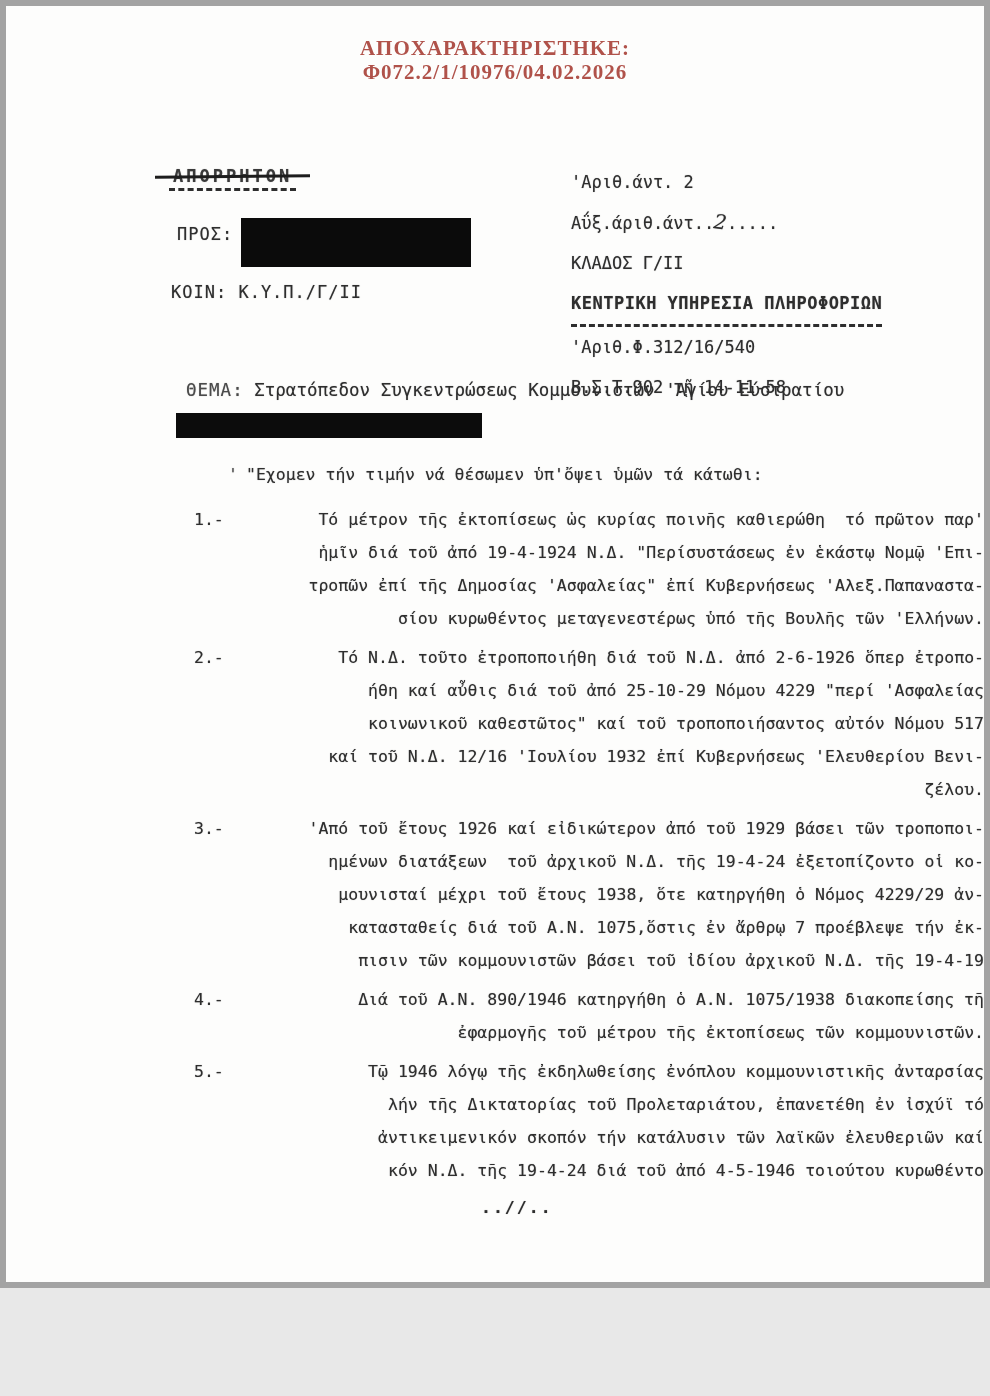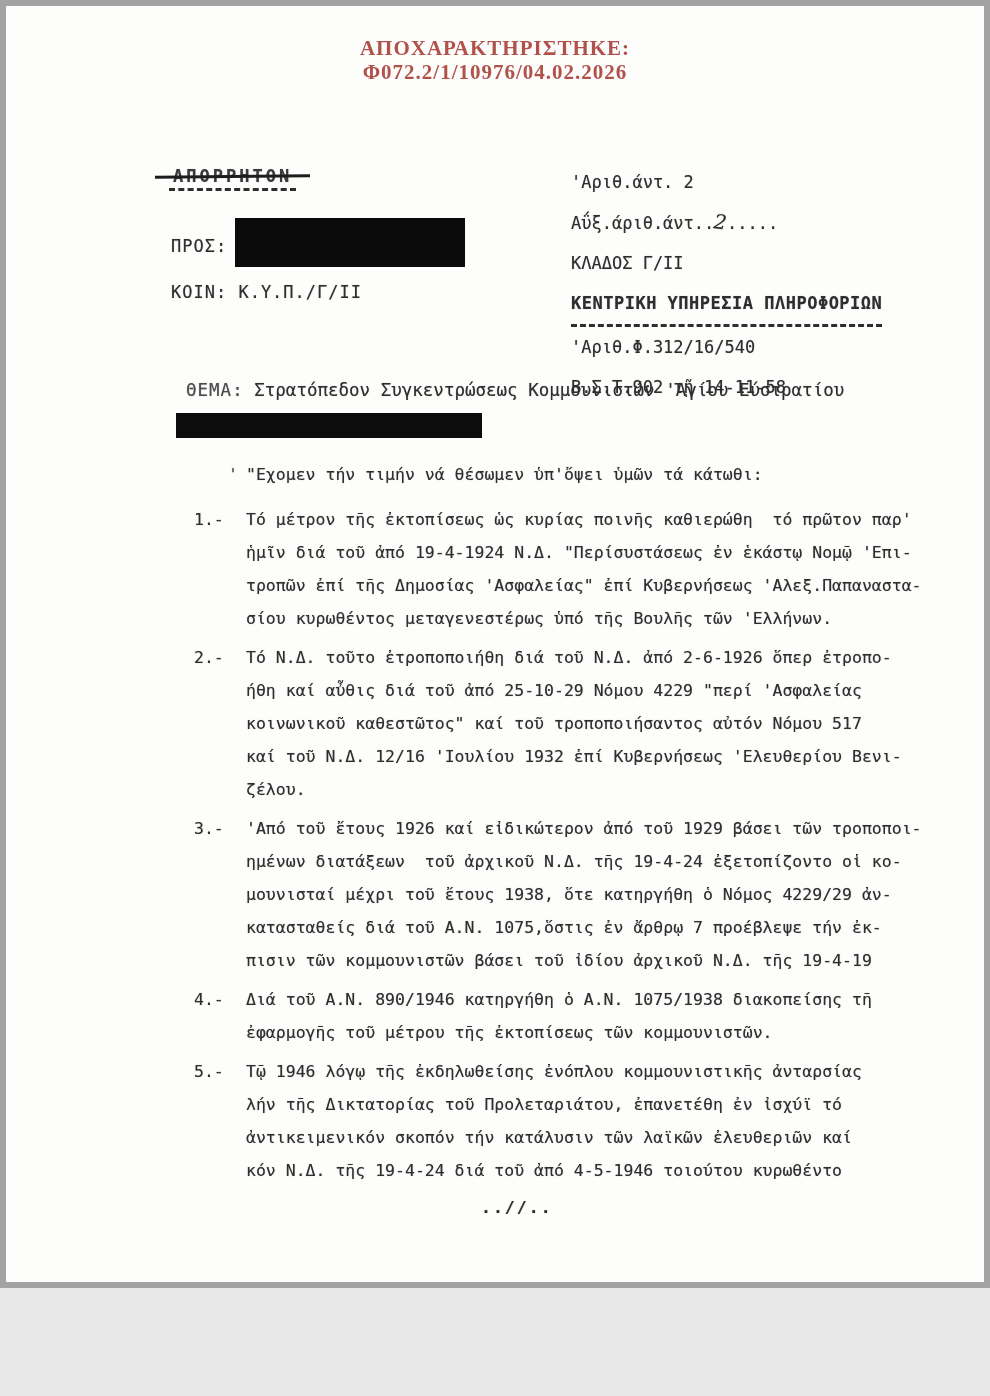--- a/index.html
+++ b/index.html
@@ -30,21 +30,21 @@
     display:inline-block;
     letter-spacing:3px;font-weight:bold;color:#3a3a3a;
     border-bottom:3px dashed #2e2e2e;
     padding:0 4px 2px 4px;
     position:relative;
   }
   .classif::after{
     content:"";position:absolute;left:-14px;right:-14px;top:9px;
     border-top:3px solid #1d1d1d;transform:rotate(-0.6deg);
   }
-  .to-row{position:absolute;top:52px;left:2px;display:flex;align-items:center;}
+  .to-row{position:absolute;top:52px;left:8px;display:flex;align-items:flex-start;}
   .to-label{margin-top:6px;letter-spacing:1px;}
   .redact-box{
     width:230px;height:49px;background:#0b0b0b;margin-left:8px;
   }
   .cc-row{position:absolute;top:116px;left:2px;letter-spacing:1px;}
   
   .hdr-right{position:absolute;left:565px;top:156px;width:380px;font-size:17px;line-height:40px;white-space:nowrap;}
   .agency{
     display:inline-block;font-weight:bold;letter-spacing:.5px;
     border-bottom:3px dashed #2e2e2e;padding-bottom:1px;
@@ -58,21 +58,21 @@
   .subject-label{letter-spacing:1px;color:#4a4a4a;}
   .redact-bar{
     position:absolute;left:170px;top:407px;width:306px;height:25px;background:#0c0c0c;
   }
   
   .bodytext{position:absolute;left:0;top:452px;right:0;font-size:16.5px;}
   .intro{margin:0 0 12px 222px;white-space:pre;line-height:33px;}
   .stray{display:inline-block;width:18px;color:#555;}
   .item{display:flex;margin-bottom:6px;}
   .num{margin-left:188px;width:52px;line-height:33px;white-space:pre;}
-  .itxt{flex:1;}
+  .itxt{flex:1;text-align:right;}
   .tline{line-height:33px;white-space:pre;}
   .cont-mark{margin-left:475px;margin-top:6px;letter-spacing:2px;font-weight:bold;line-height:30px;}
 </style>
 </head>
 <body>
 
 <div class="page">
 
   <div class="stamp" style="color: rgb(176, 82, 74);">
     <div>ΑΠΟΧΑΡΑΚΤΗΡΙΣΤΗΚΕ:</div>

